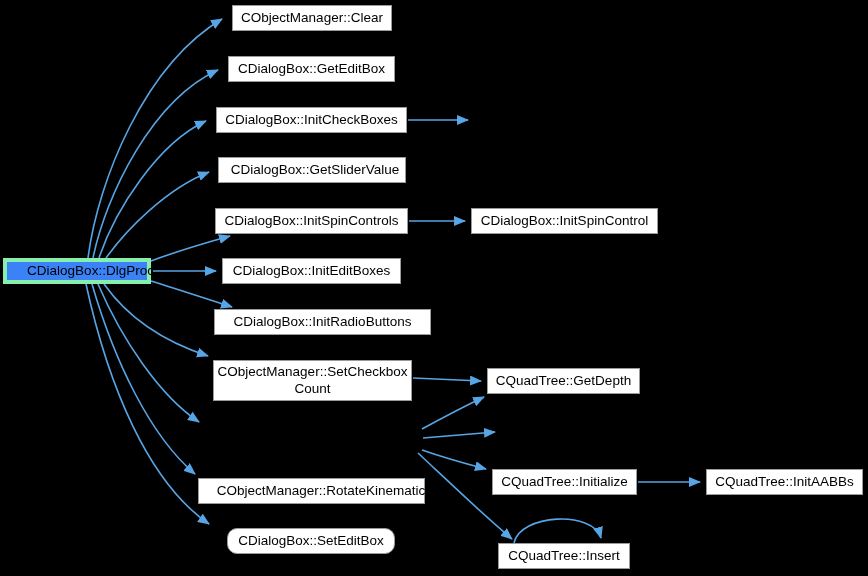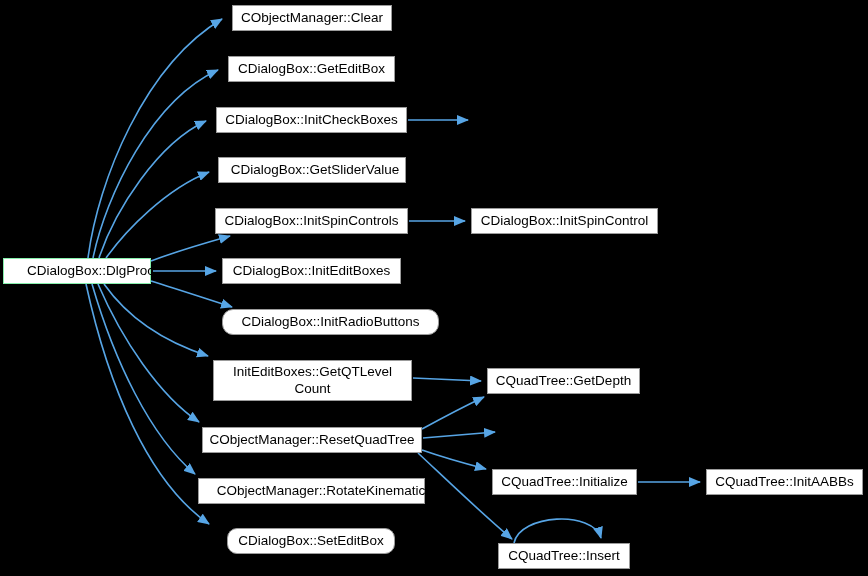--- a/index.html
+++ b/index.html
@@ -18,22 +18,22 @@
     border:1.5px solid #9b9b9b;
     color:#000000;
     display:flex;align-items:center;justify-content:center;
     text-align:center;
     font-size:13.5px;
     line-height:1.25;
     white-space:pre-line;
     cursor:pointer;
   }
   .node.highlight{
-    background:#ffffff;
-    border:1px solid #86efac;
+    background:#3b82f6;
+    border:4px solid #86efac;
     padding-left:27px;
   }
   .node span{white-space:pre-line;}
 </style>
 </head>
 <body>
 
 <div id="canvas">
 
   <svg id="edges" viewBox="0 0 868 576" xmlns="http://www.w3.org/2000/svg">
@@ -87,32 +87,29 @@
   </div>
 
   <div class="node" style="left:215px;top:208px;width:193px;height:26px;">
     <span>CDialogBox::InitSpinControls</span>
   </div>
 
   <div class="node" style="left:222px;top:258px;width:179px;height:26px;">
     <span>CDialogBox::InitEditBoxes</span>
   </div>
 
-  <div class="node" style="left:222px;top:309px;width:217px;height:26px;border-radius:11px;">
+  <div class="node" style="left:214px;top:309px;width:217px;height:26px;">
     <span>CDialogBox::InitRadioButtons</span>
   </div>
 
   <div class="node" style="left:213px;top:360px;width:199px;height:41px;">
-    <span>InitEditBoxes::GetQTLevel
+    <span>CObjectManager::SetCheckbox
 Count</span>
   </div>
 
-  <div class="node" style="left:202px;top:427px;width:220px;height:26px;">
-    <span>CObjectManager::ResetQuadTree</span>
-  </div>
 
   <div class="node" style="left:198px;top:478px;width:227px;height:26px;padding-left:19px;">
     <span>CObjectManager::RotateKinematic</span>
   </div>
 
   <div class="node" style="left:227px;top:528px;width:168px;height:26px;border-radius:10px;">
     <span>CDialogBox::SetEditBox</span>
   </div>
 
 

